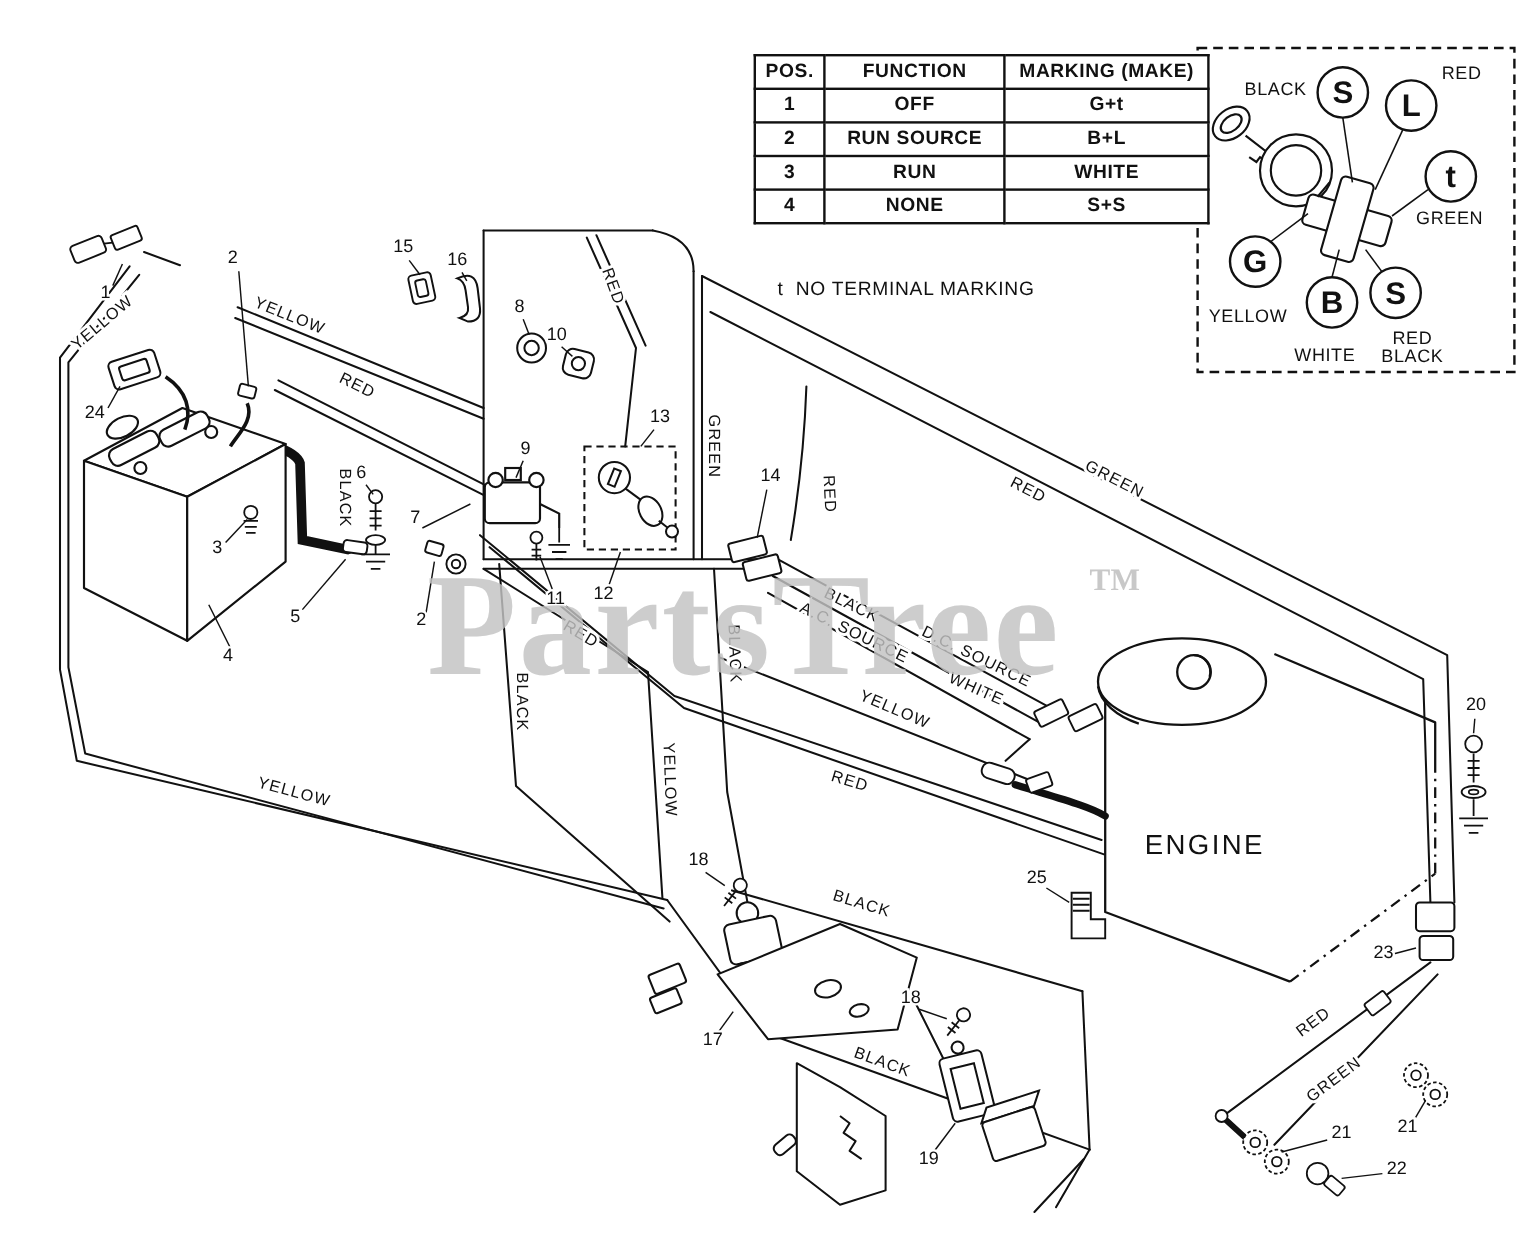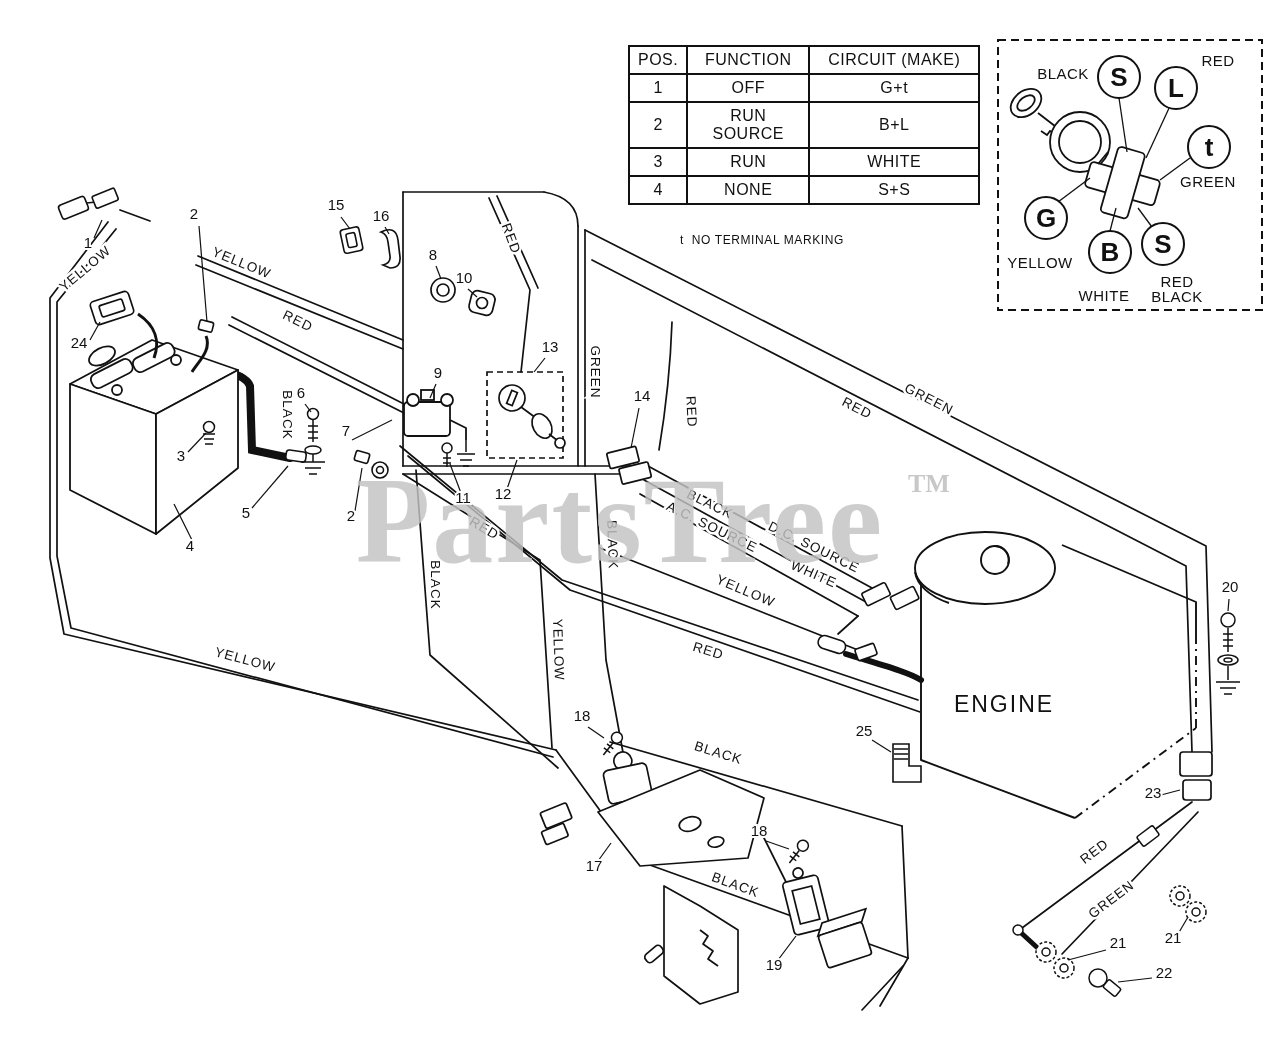--- a/index.html
+++ b/index.html
@@ -9,24 +9,24 @@
   svg{position:absolute;left:0;top:0}
   svg text{font-family:"Liberation Sans",sans-serif;fill:#111;stroke:none}
   .wlabel{font-size:13.5px;letter-spacing:1px;text-anchor:middle;paint-order:stroke;stroke:#fff;stroke-width:5px;fill:#111}
   .co{font-size:15px;text-anchor:middle;paint-order:stroke;stroke:#fff;stroke-width:4px;fill:#111}
   .engine-label{font-size:23px;letter-spacing:2px;text-anchor:middle}
   .term{font-size:26px;font-weight:bold;text-anchor:middle}
   .swl{font-size:15px;text-anchor:middle;letter-spacing:.5px}
   .wm{font-family:"Liberation Serif",serif;font-weight:bold;font-size:122px;fill:#c3c3c3;opacity:.82;text-anchor:middle;letter-spacing:2px}
   .wm-tm{font-family:"Liberation Serif",serif;font-weight:bold;font-size:26px;fill:#c3c3c3;opacity:.9}
   .ftable{position:absolute;left:628px;top:45px;border-collapse:collapse;z-index:5}
-  .ftable th,.ftable td{border:2px solid #111;font-size:16px;font-weight:normal;text-align:center;
+  .ftable th,.ftable td{border:2px solid #111;font-size:16px;font-weight:bold;text-align:center;
        padding:4px 8px;height:27px;background:#fff;letter-spacing:.5px}
-  .c-pos{width:56px}.c-fn{width:122px}.c-ck{width:170px}
-  .footnote{position:absolute;left:680px;top:233px;font-size:12px;letter-spacing:.6px;white-space:pre;z-index:5}
+  .c-pos{width:56px}.c-fn{width:150px}.c-ck{width:170px}
+  .footnote{position:absolute;left:648px;top:233px;font-size:16px;letter-spacing:.6px;white-space:pre;z-index:5}
 </style>
 </head>
 <body>
 
 <svg width="1280" height="1047" viewBox="0 0 1280 1047">
 
   <g stroke="#111" stroke-width="1.7" fill="none" stroke-linejoin="round" stroke-linecap="round">
 
     <path d="M108,222 L50,298 L50,558 L64,634 L556,750"></path>
     <path d="M116,229 L57,302 L57,556 L71,628 L553,757"></path>
@@ -493,21 +493,21 @@
     <text class="wm" x="620" y="562">PartsTree</text>
     <text class="wm-tm" x="908" y="492">TM</text>
   </g>
 </svg>
 
 <table class="ftable">
   <tbody>
       <tr>
     <th class="c-pos">POS.</th>
     <th class="c-fn">FUNCTION</th>
-    <th class="c-ck">CIRCUIT  (MAKE)</th>
+    <th class="c-ck">MARKING  (MAKE)</th>
   </tr>
   <tr>
     <td>1</td>
     <td>OFF</td>
     <td>G+t</td>
   </tr>
   <tr>
     <td>2</td>
     <td>RUN SOURCE</td>
     <td>B+L</td>

